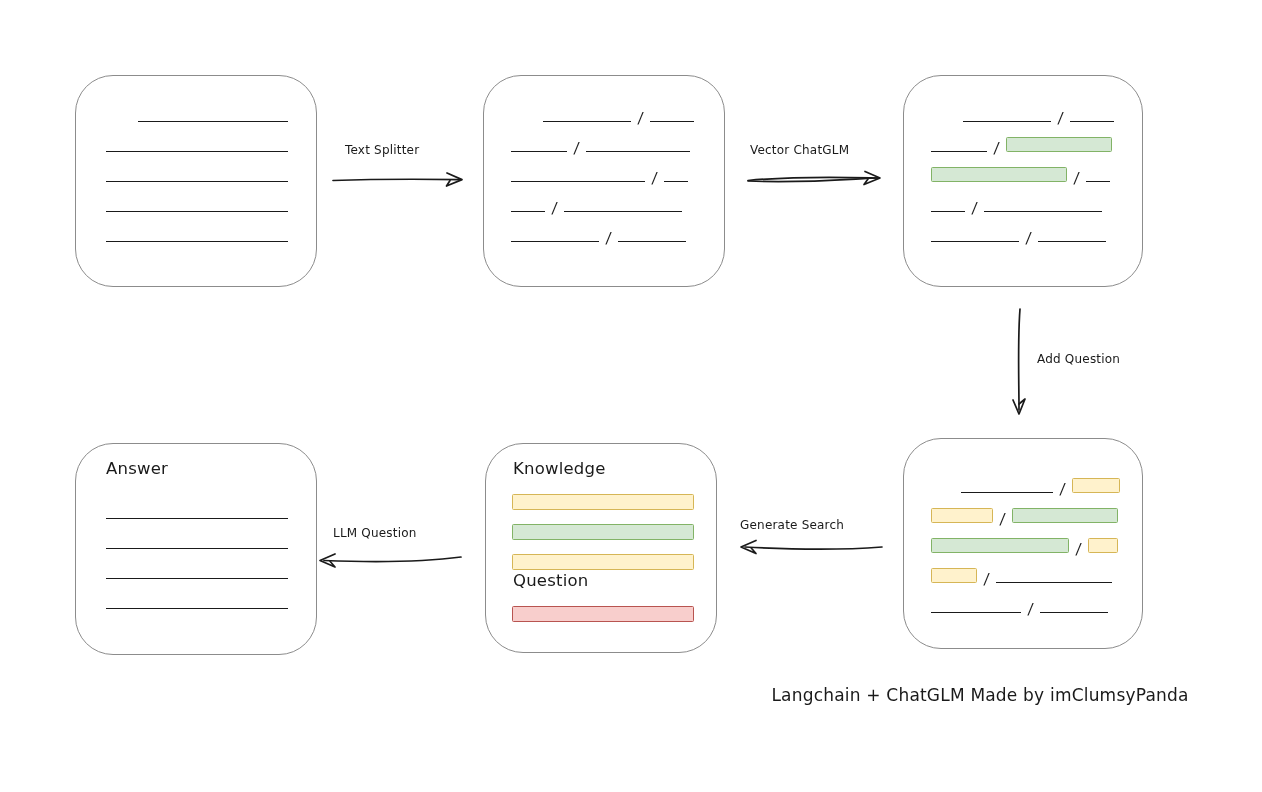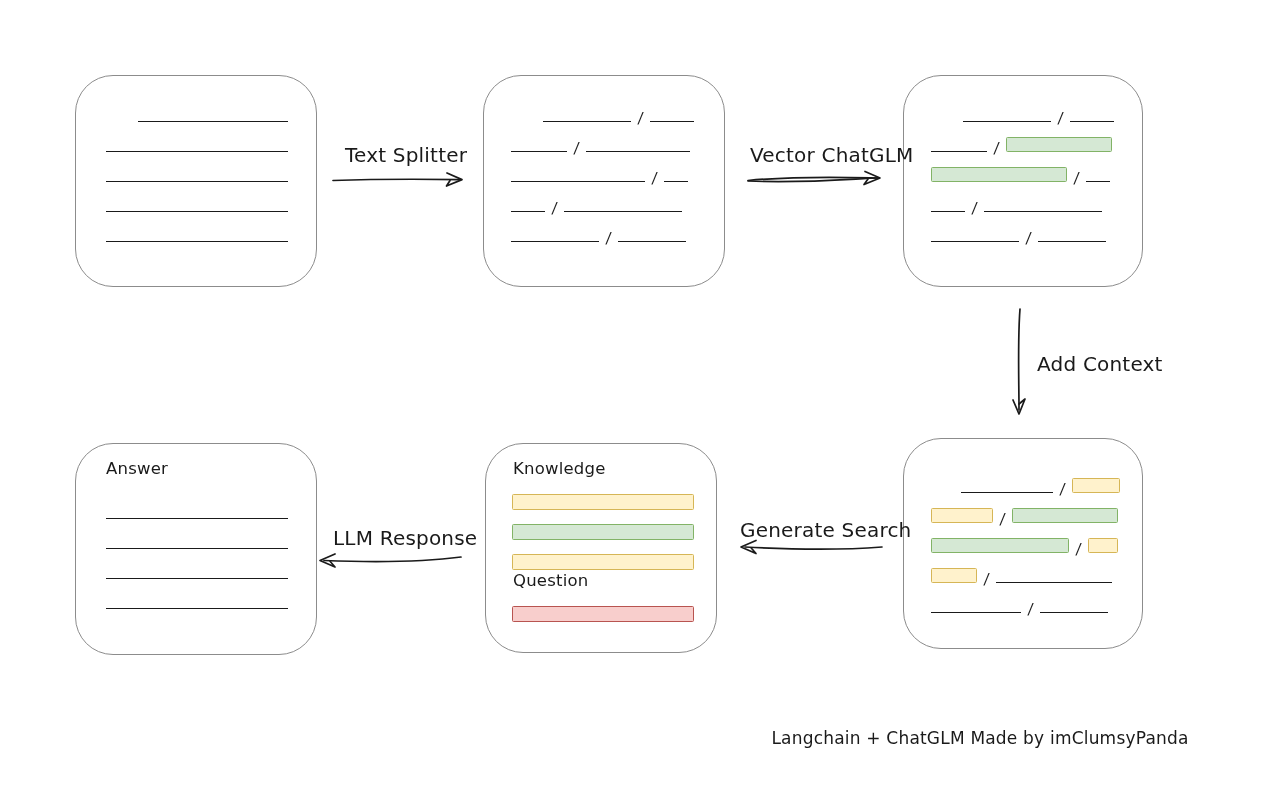--- a/index.html
+++ b/index.html
@@ -36,31 +36,31 @@
   .prompt-inner .heading{margin:0 0 0 1px;line-height:22px;}
   .bars .bar{width:182px;height:16px;box-sizing:border-box;border-radius:1.5px;margin-top:14px;}
   .bars{margin-top:2px;}
   .bar.green{background:var(--green-fill,#d5e8d4);border:1.4px solid var(--green-stroke,#82b366);}
   .bar.yellow{background:var(--yellow-fill,#fff2cc);border:1.4px solid var(--yellow-stroke,#d6b656);}
   .bar.red{background:var(--red-fill,#f8cecc);border:1.4px solid var(--red-stroke,#b85450);}
   .q-heading{margin-top:10px;}
   .answer-inner{padding:14px 0 0 30px;}
   .answer-inner .heading{line-height:22px;margin-bottom:9px;}
   .arrow-label{
-    position:absolute;font-size:20px;font-weight:500;letter-spacing:.2px;
+    position:absolute;font-size:12px;font-weight:500;letter-spacing:.2px;
     white-space:nowrap;color:var(--ink,#1a1a1a);
   }
   svg.arrow{position:absolute;overflow:visible;}
   svg.arrow path{
     fill:none;stroke:var(--ink,#1a1a1a);stroke-width:1.7;
     stroke-linecap:round;stroke-linejoin:round;
   }
   .caption{
     position:absolute;left:700px;top:685px;width:560px;text-align:center;
-    font-size:17px;font-weight:500;letter-spacing:.2px;color:var(--ink,#1a1a1a);margin-top:43px;
+    font-size:17px;font-weight:500;letter-spacing:.2px;color:var(--ink,#1a1a1a);
   }
 </style>
 </head>
 <body>
 
 <div class="canvas">
 
   <div class="box" style="left:75px;top:75px;width:242px;height:212px">
     <div class="lines" style="padding:16px 0 0 30px">
         <div class="row">
@@ -212,33 +212,33 @@
     <path d="M116,3 L131,9.6 L115.5,16 L119,10.5"></path>
   </svg>
 
   <div class="arrow-label" style="left:750px;top:143px">Vector ChatGLM</div>
   <svg class="arrow" style="left:745px;top:169px" width="142" height="22" viewBox="0 0 142 22">
     <path d="M3,11.5 C55,6.5 110,8.5 133,9"></path>
     <path d="M3,12 C60,14.5 112,9.5 133,9"></path>
     <path d="M120,2.5 L135,9 L119,15.5 L123,10"></path>
   </svg>
 
-  <div class="arrow-label" style="left:1037px;top:352px">Add Context</div>
+  <div class="arrow-label" style="left:1037px;top:352px">Add Question</div>
   <svg class="arrow" style="left:1008px;top:306px" width="24" height="114" viewBox="0 0 24 114">
     <path d="M12,3 C9.5,35 11,75 11,104"></path>
     <path d="M5,94 L11,108 L17,93 L11,98"></path>
   </svg>
 
   <div class="arrow-label" style="left:740px;top:518px">Generate Search</div>
   <svg class="arrow" style="left:737px;top:538px" width="148" height="20" viewBox="0 0 148 20">
     <path d="M145,9 C100,12.5 45,11 8,9"></path>
     <path d="M19,2.5 L4,9 L19,15.5 L14,9.8"></path>
   </svg>
 
-  <div class="arrow-label" style="left:333px;top:526px">LLM Response</div>
+  <div class="arrow-label" style="left:333px;top:526px">LLM Question</div>
   <svg class="arrow" style="left:316px;top:550px" width="148" height="22" viewBox="0 0 148 22">
     <path d="M145,7 C95,13.5 45,12 8,10.5"></path>
     <path d="M19,4 L4,10.5 L19,17 L14,11.3"></path>
   </svg>
 
   <div class="caption">Langchain + ChatGLM Made by imClumsyPanda</div>
 
 </div>
 
 </body></html>

